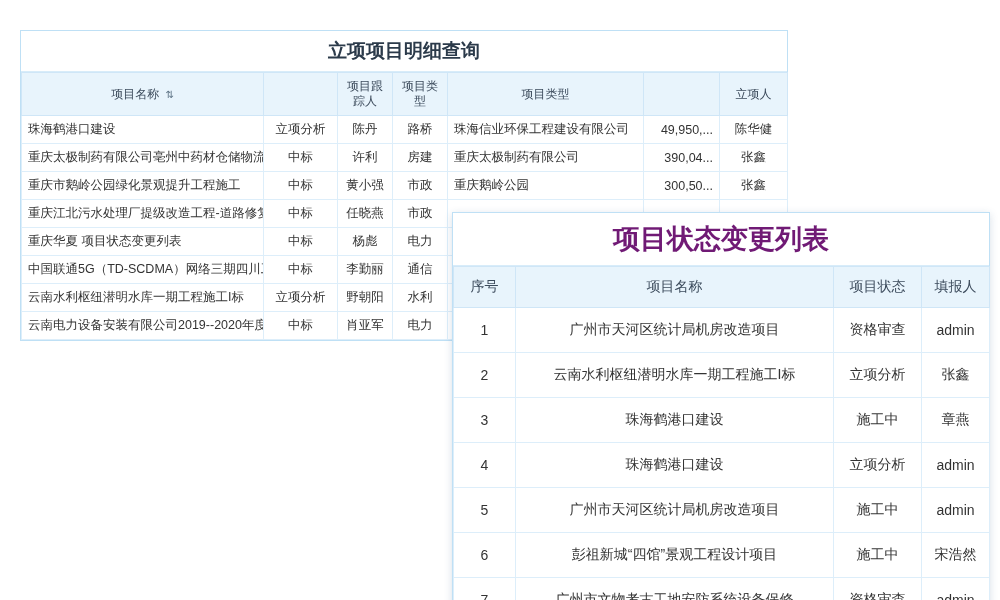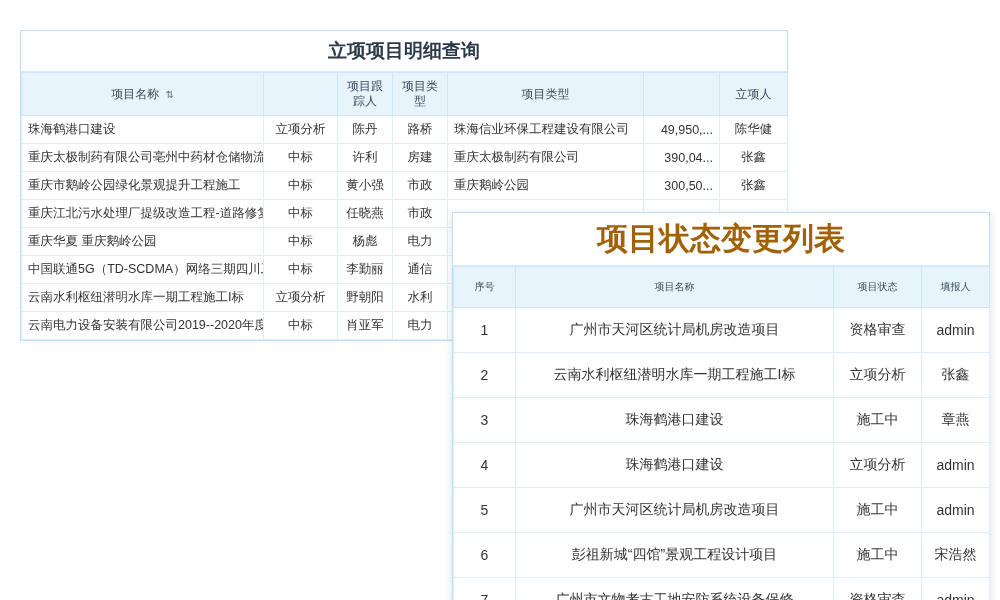--- a/index.html
+++ b/index.html
@@ -86,35 +86,35 @@
     width: 538px;
     background: #ffffff;
     border: 1px solid #bfe0f5;
     box-shadow: 0 2px 8px rgba(40,80,120,0.18);
     box-sizing: border-box;
   }
   .panel-status .panel-title {
     height: 52px;
     line-height: 52px;
     text-align: center;
-    font-size: 31px;
+    font-size: 27px;
     font-weight: bold;
-    color: #a16207;
+    color: #701a75;
     background: #ffffff;
     border-bottom: 1px solid #d8ecf9;
   }
   table.grid2 {
     border-collapse: collapse;
     width: 100%;
     table-layout: fixed;
   }
   table.grid2 th {
     background: #e8f4fc;
     color: #3c4b5c;
-    font-size: 10px;
+    font-size: 14px;
     font-weight: normal;
     border: 1px solid #cfe6f7;
     height: 38px;
     text-align: center;
     vertical-align: middle;
   }
   table.grid2 td {
     border: 1px solid #ddeefa;
     font-size: 14px;
     height: 40px;
@@ -195,21 +195,21 @@
           <tr>
             <td class="link">重庆江北污水处理厂提级改造工程-道路修复工程</td>
             <td class="c-center">中标</td>
             <td class="c-center">任晓燕</td>
             <td class="c-center">市政</td>
             <td class="link"></td>
             <td class="c-right"></td>
             <td class="c-center"></td>
           </tr>
           <tr>
-            <td class="link">重庆华夏 重庆鹅岭公园</td>
+            <td class="link">重庆华夏 项目状态变更列表</td>
             <td class="c-center">中标</td>
             <td class="c-center">杨彪</td>
             <td class="c-center">电力</td>
             <td class="link"></td>
             <td class="c-right"></td>
             <td class="c-center"></td>
           </tr>
           <tr>
             <td class="link">中国联通5G（TD-SCDMA）网络三期四川工程</td>
             <td class="c-center">中标</td>

